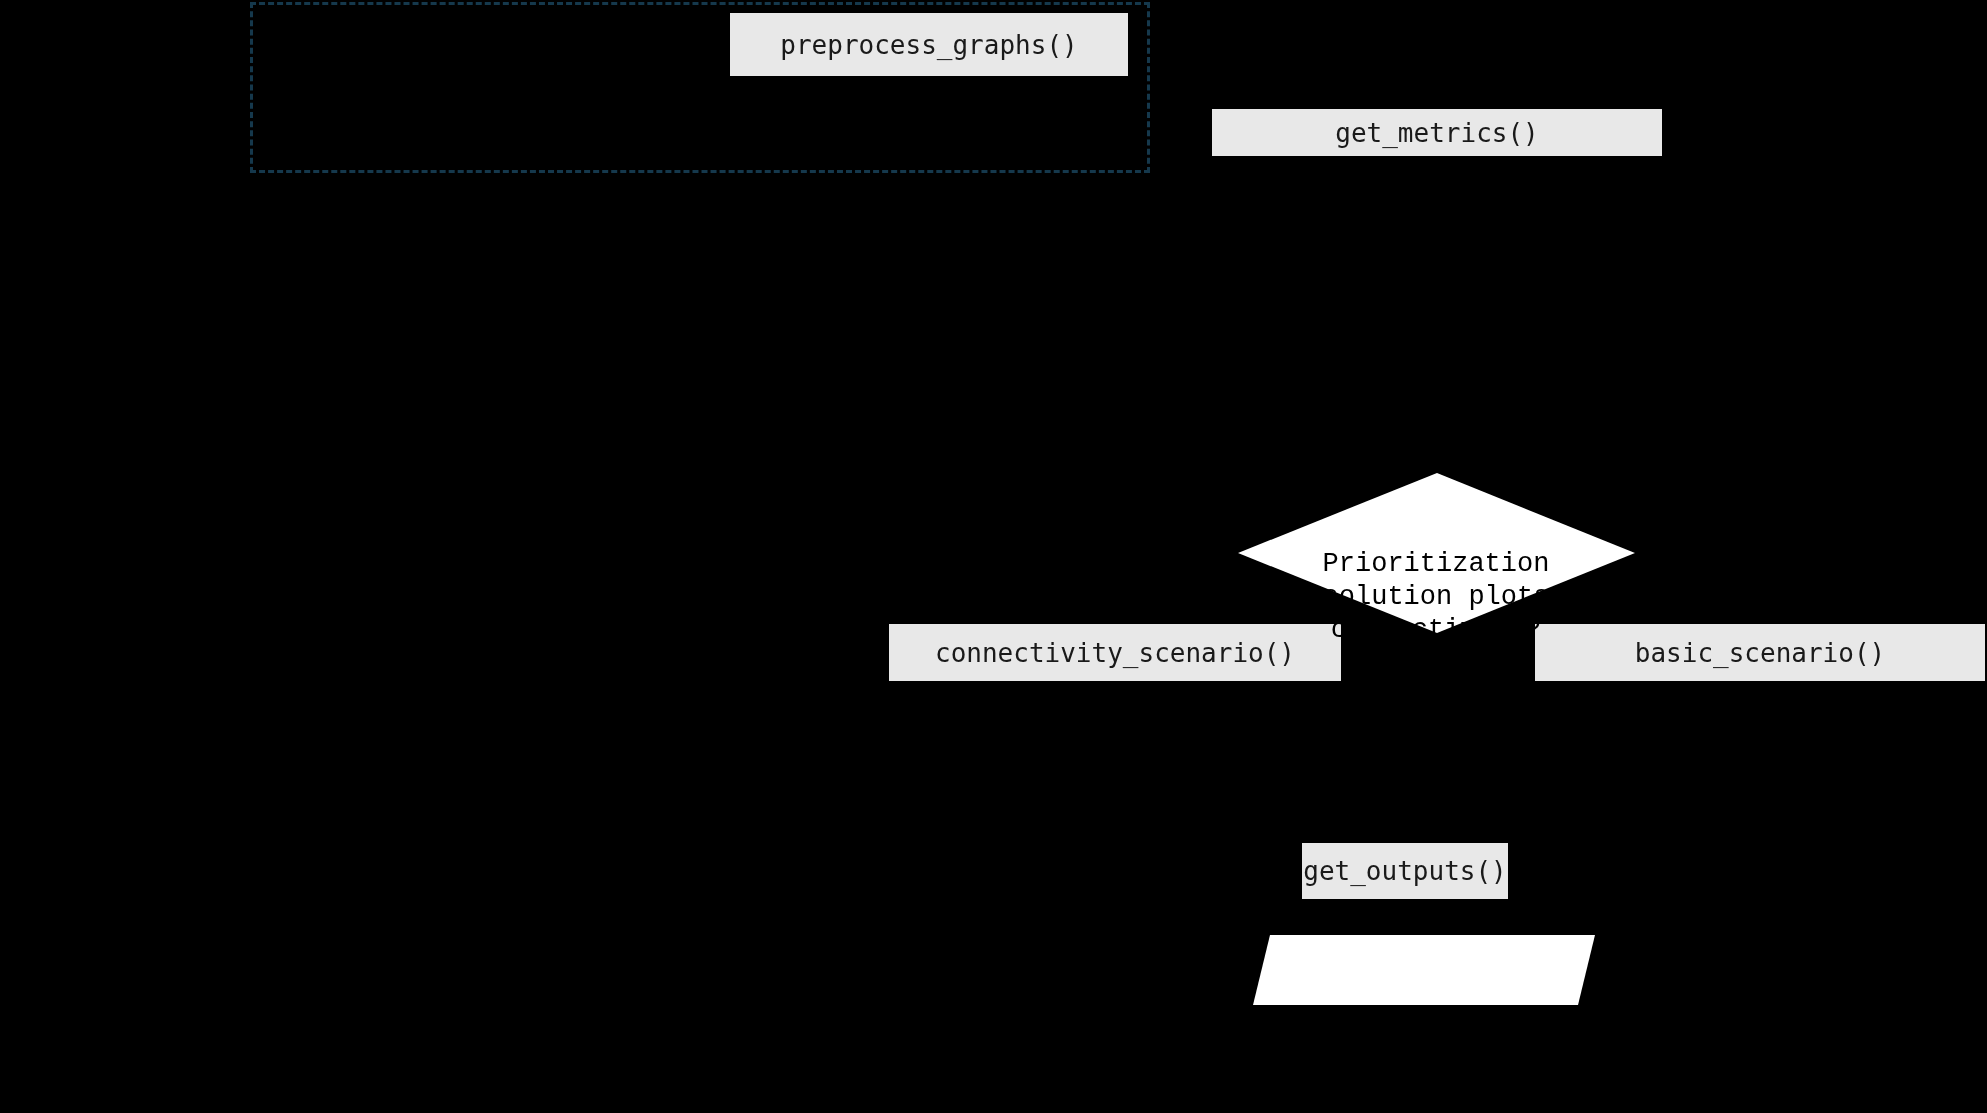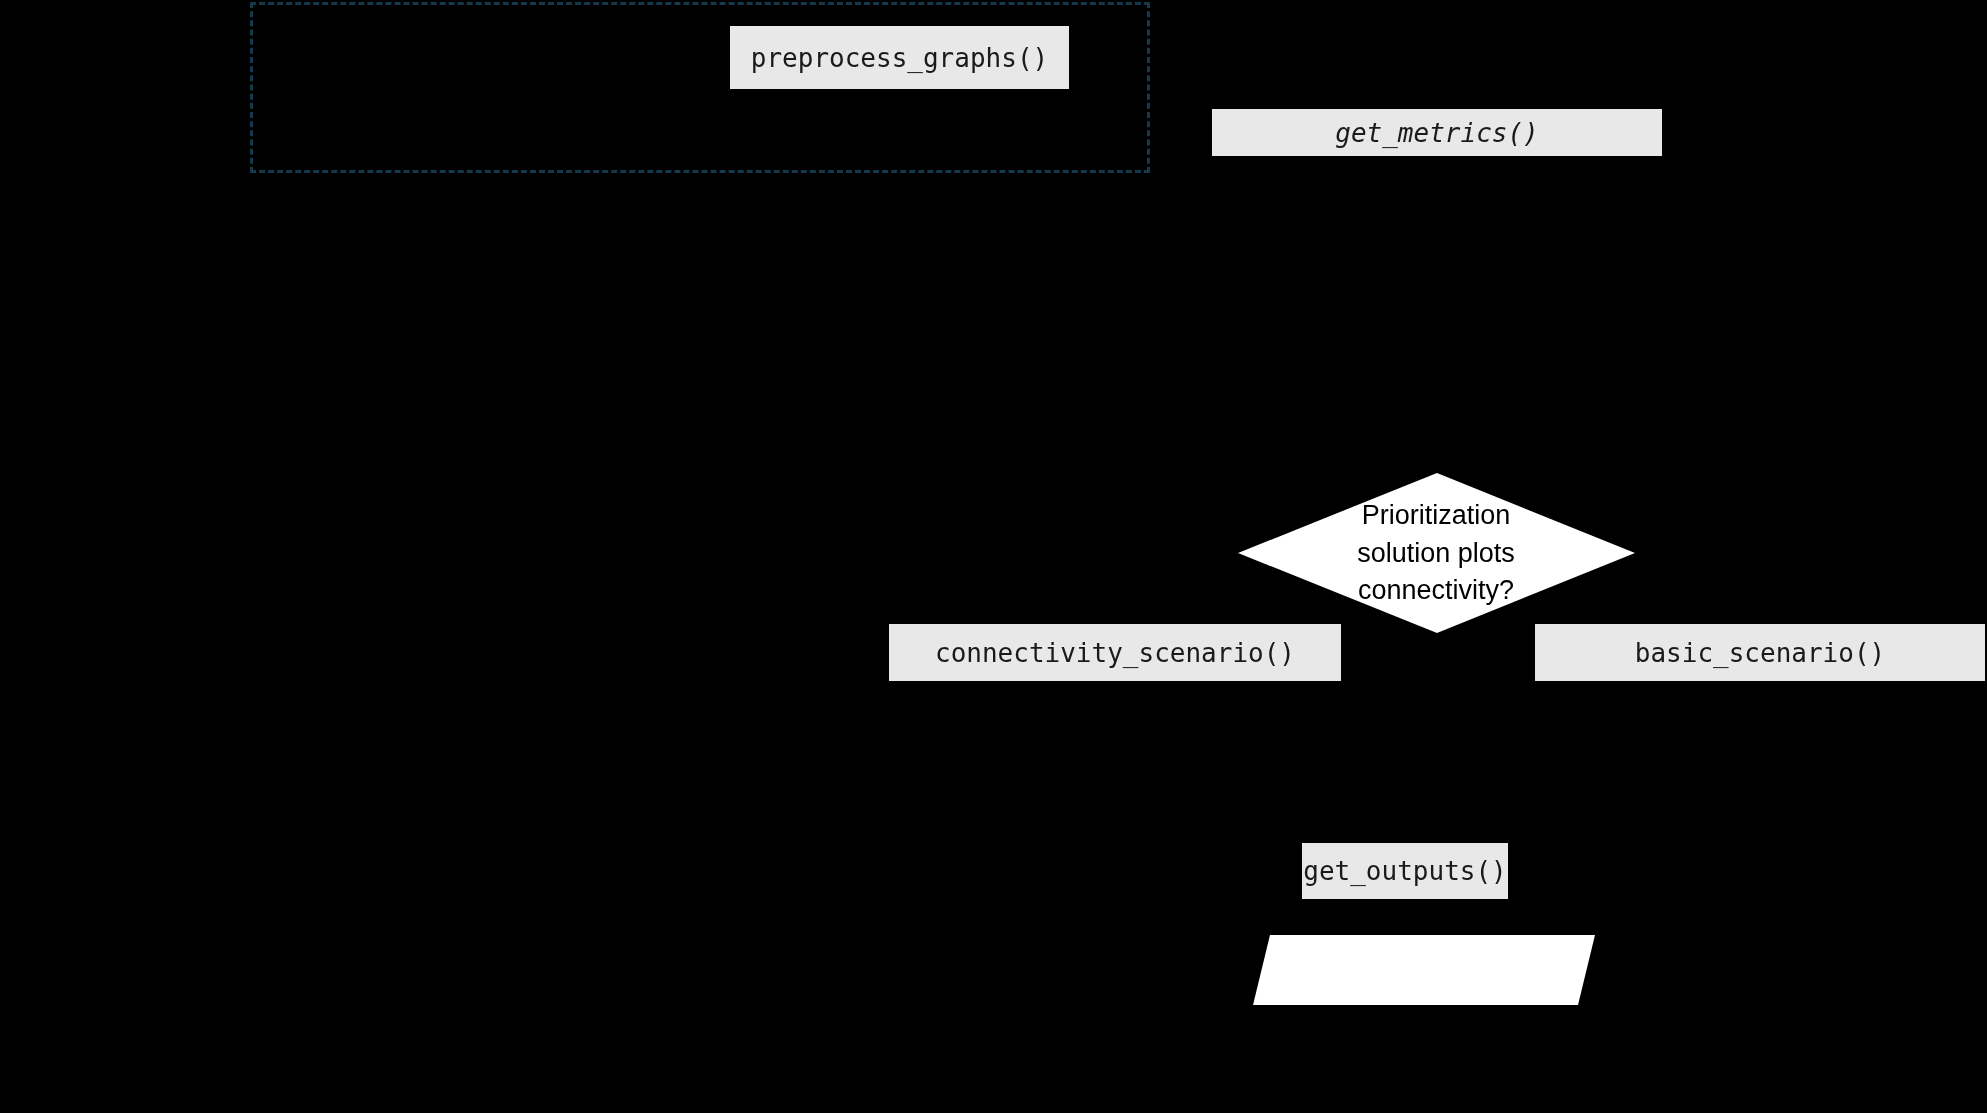--- a/index.html
+++ b/index.html
@@ -27,42 +27,43 @@
     background: var(--node-fill, #e8e8e8);
     color: var(--node-text, #1a1a1a);
     font-family: "DejaVu Sans Mono", "Liberation Mono", monospace;
     font-size: 26px;
     display: flex;
     align-items: center;
     justify-content: center;
     white-space: nowrap;
     box-sizing: border-box;
   }
-  .node-preprocess   { left: 730px;  top: 26px;  width: 339px; height: 63px; }
-  .node-get-metrics  { left: 1212px; top: 109px; width: 450px; height: 47px; font-style: italic; }
+  .node-preprocess   { left: 730px;  top: 13px;  width: 398px; height: 63px; }
+  .node-get-metrics  { left: 1212px; top: 109px; width: 450px; height: 47px; }
   .node-connectivity { left: 889px;  top: 624px; width: 452px; height: 57px; }
   .node-basic        { left: 1535px; top: 624px; width: 450px; height: 57px; }
   .node-get-outputs  { left: 1302px; top: 843px; width: 206px; height: 56px; }
   .shapes-layer {
     position: absolute;
     left: 0; top: 0;
     width: 1987px; height: 1113px;
     pointer-events: none;
   }
   .shapes-layer polygon { fill: var(--shape-fill, #ffffff); }
   .shape-text {
     position: absolute;
     display: flex;
     flex-direction: column;
     align-items: center;
-    justify-content: space-between;
+    justify-content: center;
     text-align: center;
     color: var(--shape-text, #000000);
-    font-family: Liberation Sans, sans-serif;
+    font-family: Liberation Mono, monospace;
     font-size: 27px;
+    margin-top: 44px;
   }
   .decision-text {
     left: 1256px; top: 499px;
     width: 360px; height: 108px;
     line-height: 33px;
   }
   .io-text {
     left: 1273px; top: 937px;
     width: 302px; height: 66px;
     line-height: 32px;

